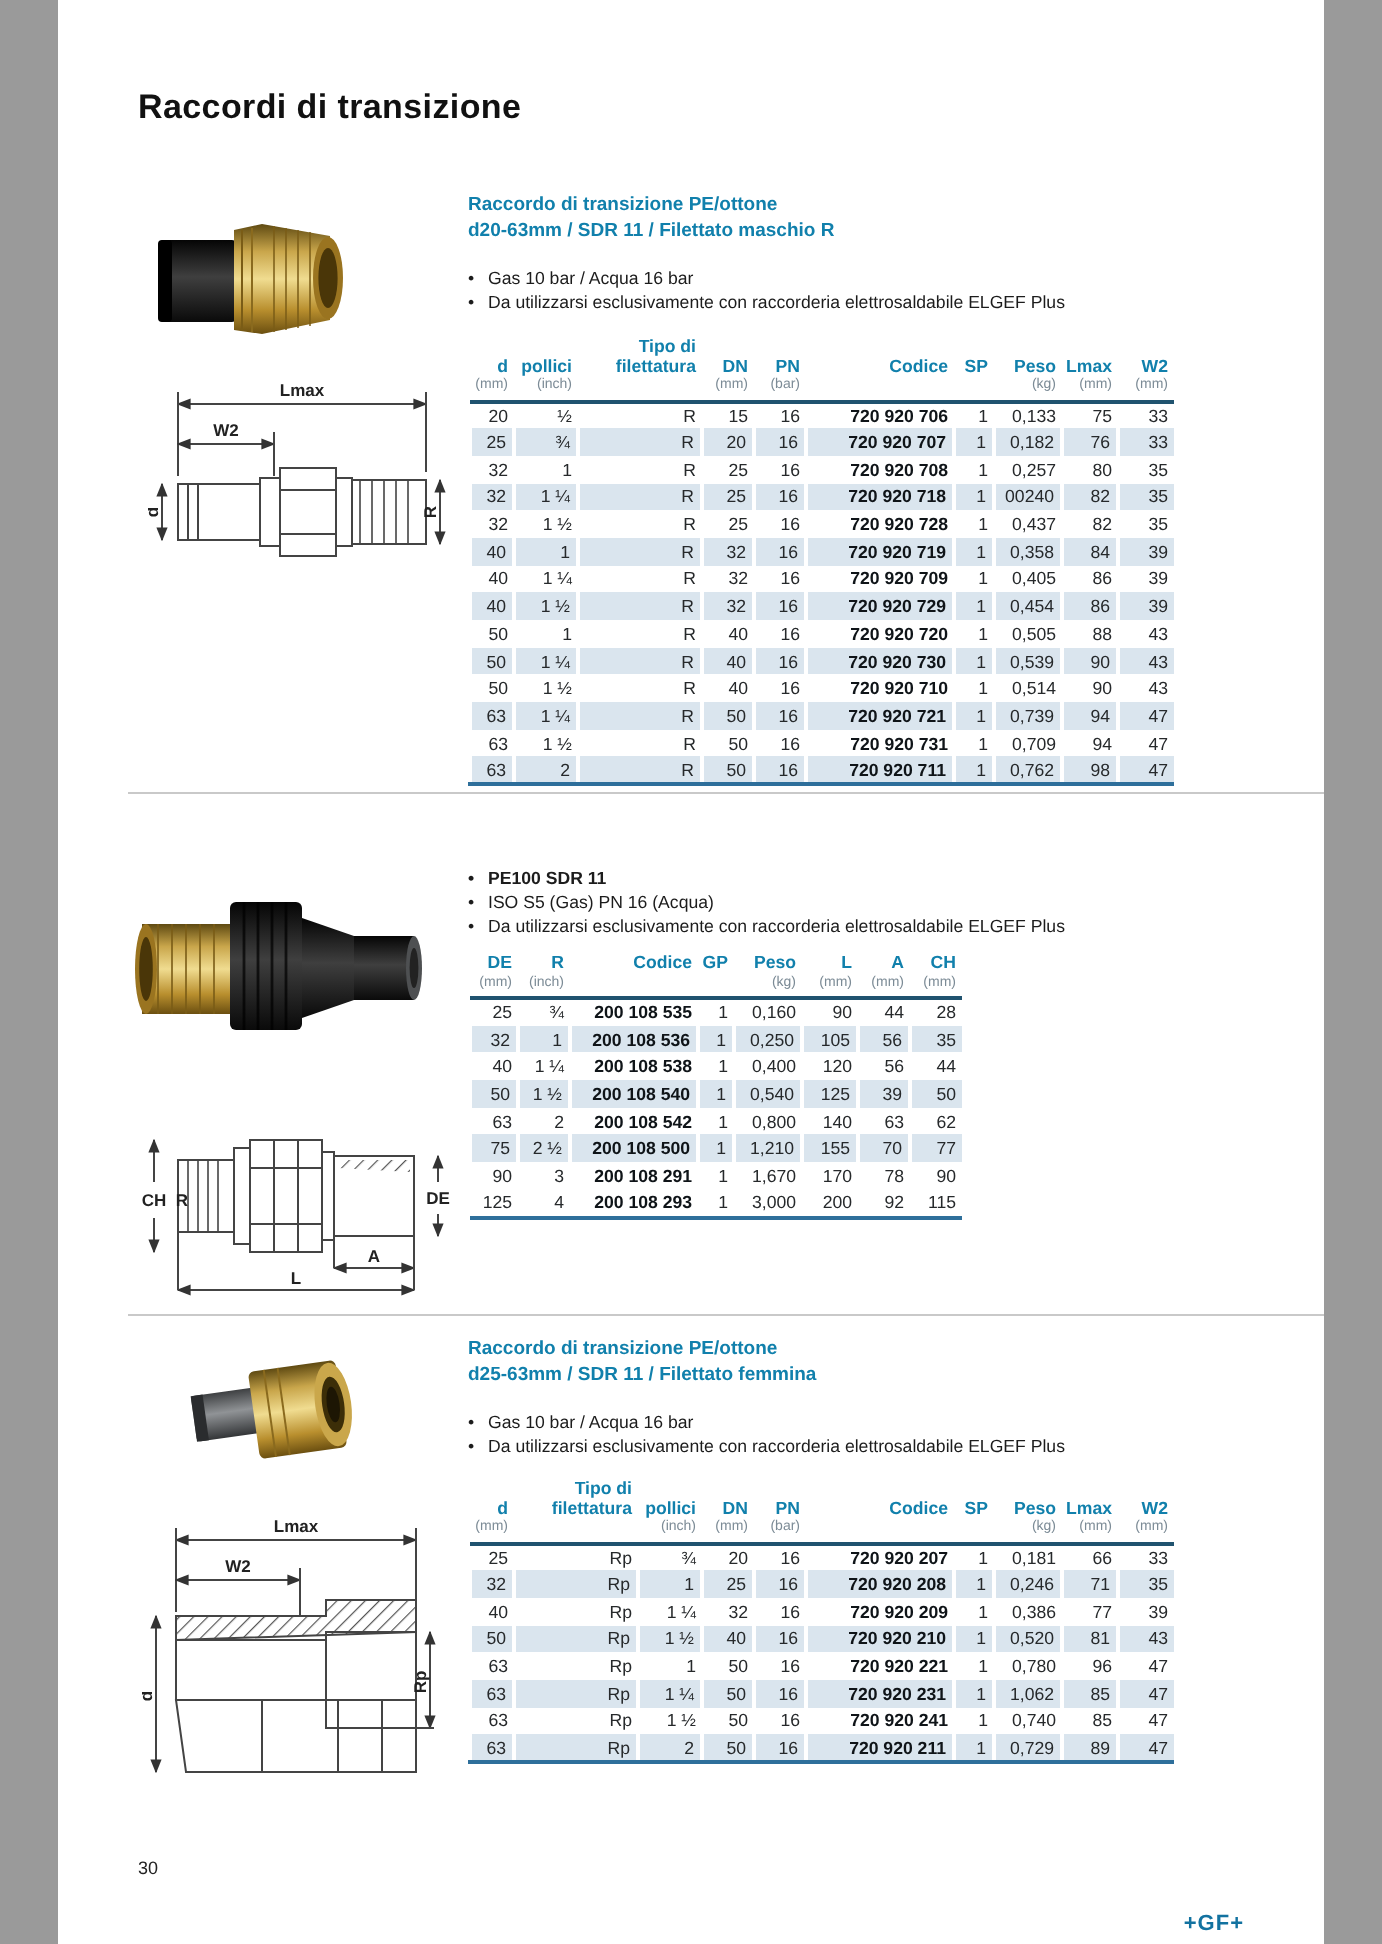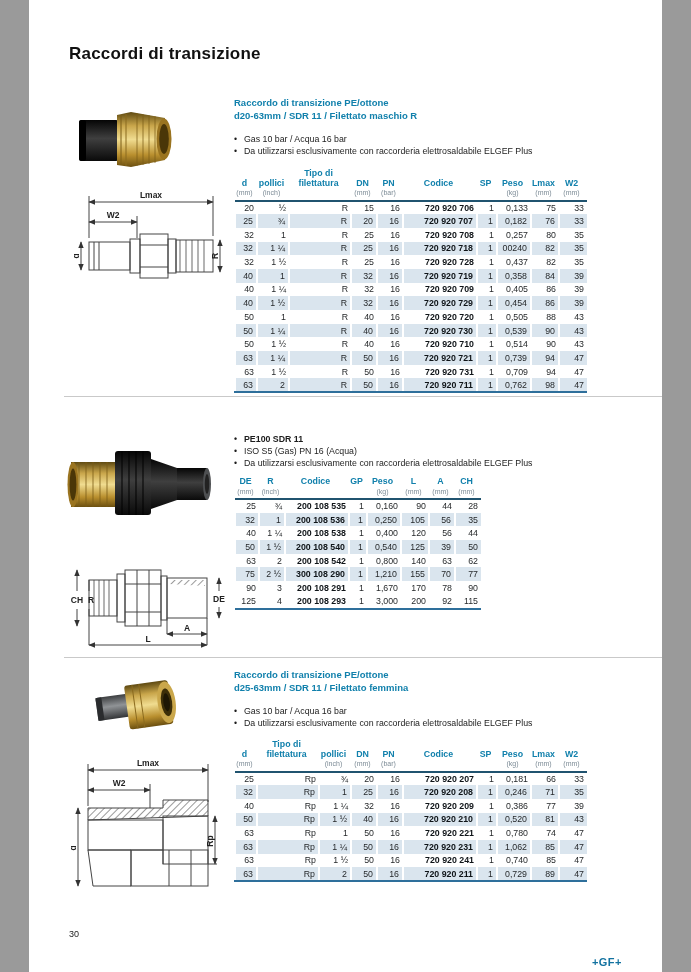--- a/index.html
+++ b/index.html
@@ -6,21 +6,21 @@
   body { background:#9a9a9a; font-family:"Liberation Sans", sans-serif; }
   .page { position:relative; width:633px; height:972px; background:#ffffff; overflow:hidden; margin:0 auto; }
   .page-title { position:absolute; left:40px; top:44px; font-size:17px; font-weight:bold; color:#111; letter-spacing:0.2px; }
   .divider { position:absolute; left:35px; width:621px; height:1px; background:#c9c9c9; }
   .sec-heading { position:absolute; left:205px; width:360px; font-size:9.5px; font-weight:bold; color:#1180AC; line-height:12.5px; }
   .bullets { position:absolute; left:205px; width:420px; list-style:none; }
   .bullets li { font-size:8.8px; color:#1c1c1c; line-height:12px; padding-left:10px; position:relative; }
   .bullets li::before { content:"•"; position:absolute; left:0; top:0; font-size:8.8px; color:#1c1c1c; }
   .bullets li.b { font-weight:bold; }
   table.dtable { position:absolute; left:205px; border-collapse:collapse; table-layout:fixed; }
-  .dtable th { font-size:8.8px; color:#1180AC; vertical-align:bottom; padding:0 3px 0 0; white-space:pre-line; line-height:9.5px; }
+  .dtable th { font-size:8.8px; color:#1180AC; text-align:right; vertical-align:bottom; padding:0 3px 0 0; white-space:pre-line; line-height:9.5px; }
   .dtable tr.hl th { font-weight:bold; }
   .dtable tr.hu th { font-weight:normal; font-size:7px; color:#7C8B96; padding-bottom:2px; border-bottom:2px solid #20536F; }
   .dtable td { font-size:8.8px; color:#26292B; text-align:right; height:13.7px; padding:0 3px 0 0; line-height:10px; white-space:nowrap; }
   .dtable td.shade { background:#DAE5EE; border-left:2px solid #ffffff; }
   .dtable td.code { font-weight:bold; color:#0f1418; }
   .dtable tbody tr:last-child td { border-bottom:2px solid #2E6F9B; }
   table.t1, table.t3 { width:352px; }
   table.t2 { width:246px; }
   .t1 th:nth-child(1){width:22px}.t1 th:nth-child(2){width:32px}.t1 th:nth-child(3){width:62px}.t1 th:nth-child(4){width:26px}.t1 th:nth-child(5){width:26px}.t1 th:nth-child(6){width:74px}.t1 th:nth-child(7){width:20px}.t1 th:nth-child(8){width:34px}.t1 th:nth-child(9){width:28px}.t1 th:nth-child(10){width:28px}
   .t2 th:nth-child(1){width:24px}.t2 th:nth-child(2){width:26px}.t2 th:nth-child(3){width:64px}.t2 th:nth-child(4){width:18px}.t2 th:nth-child(5){width:34px}.t2 th:nth-child(6){width:28px}.t2 th:nth-child(7){width:26px}.t2 th:nth-child(8){width:26px}
@@ -461,21 +461,21 @@
           <td class="code">200 108 542</td>
           <td>1</td>
           <td>0,800</td>
           <td>140</td>
           <td>63</td>
           <td>62</td>
         </tr>
         <tr>
           <td class="shade">75</td>
           <td class="shade">2 ½</td>
-          <td class="shade code">300 108 290</td>
+          <td class="shade code">200 108 500</td>
           <td class="shade">1</td>
           <td class="shade">1,210</td>
           <td class="shade">155</td>
           <td class="shade">70</td>
           <td class="shade">77</td>
         </tr>
         <tr>
           <td>90</td>
           <td>3</td>
           <td class="code">200 108 291</td>
@@ -625,21 +625,21 @@
         </tr>
         <tr>
           <td>63</td>
           <td>Rp</td>
           <td>1</td>
           <td>50</td>
           <td>16</td>
           <td class="code">720 920 221</td>
           <td>1</td>
           <td>0,780</td>
-          <td>74</td>
+          <td>96</td>
           <td>47</td>
         </tr>
         <tr>
           <td class="shade">63</td>
           <td class="shade">Rp</td>
           <td class="shade">1 ¼</td>
           <td class="shade">50</td>
           <td class="shade">16</td>
           <td class="shade code">720 920 231</td>
           <td class="shade">1</td>

